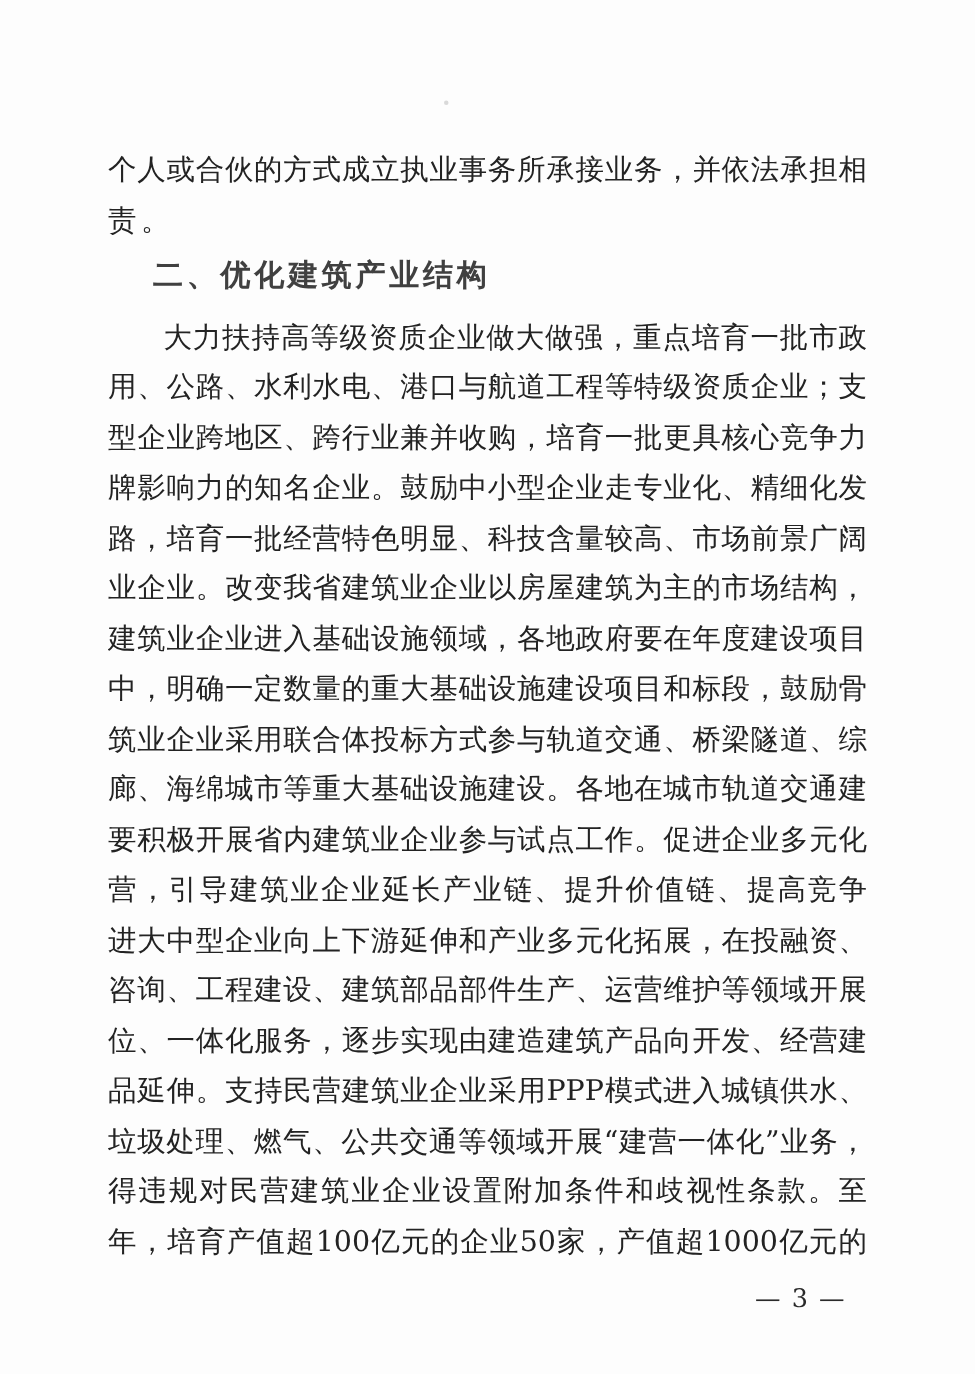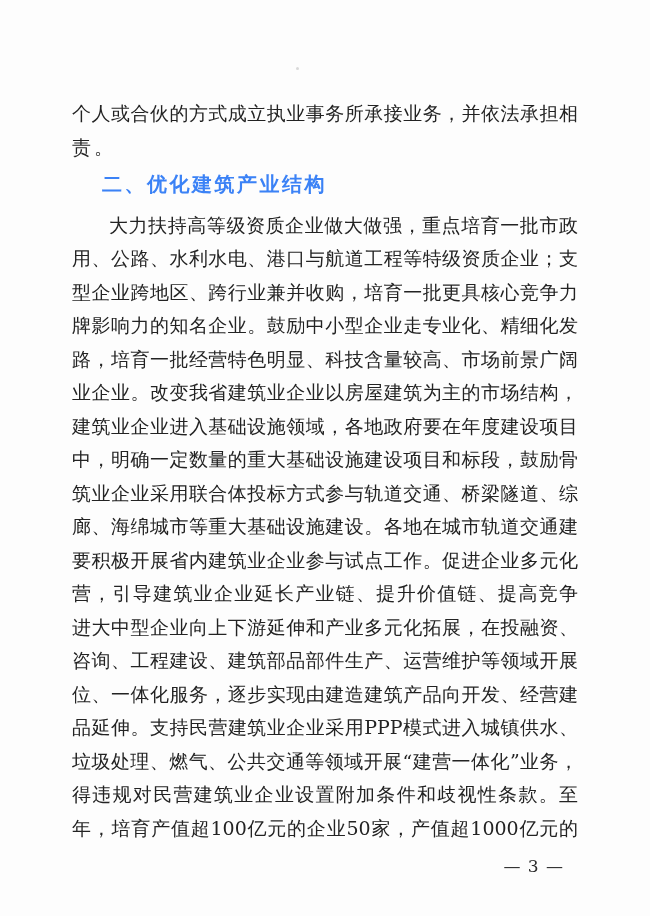--- a/index.html
+++ b/index.html
@@ -41,21 +41,21 @@
   .line.indent {
     text-indent: 37px;
   }
   .heading {
     margin: 4px 0 7px 0;
     height: 33.5px;
     line-height: 33.5px;
     font-size: 20px;
     font-weight: bold;
     font-family: "Liberation Sans", sans-serif;
-    color: #3b82f6;
+    color: #404040;
     text-indent: 30px;
     letter-spacing: 2.5px;
     text-align: left;
     text-align-last: left;
   }
   .footer {
     margin-top: 9px;
     height: 24px;
     line-height: 24px;
     font-size: 17px;

